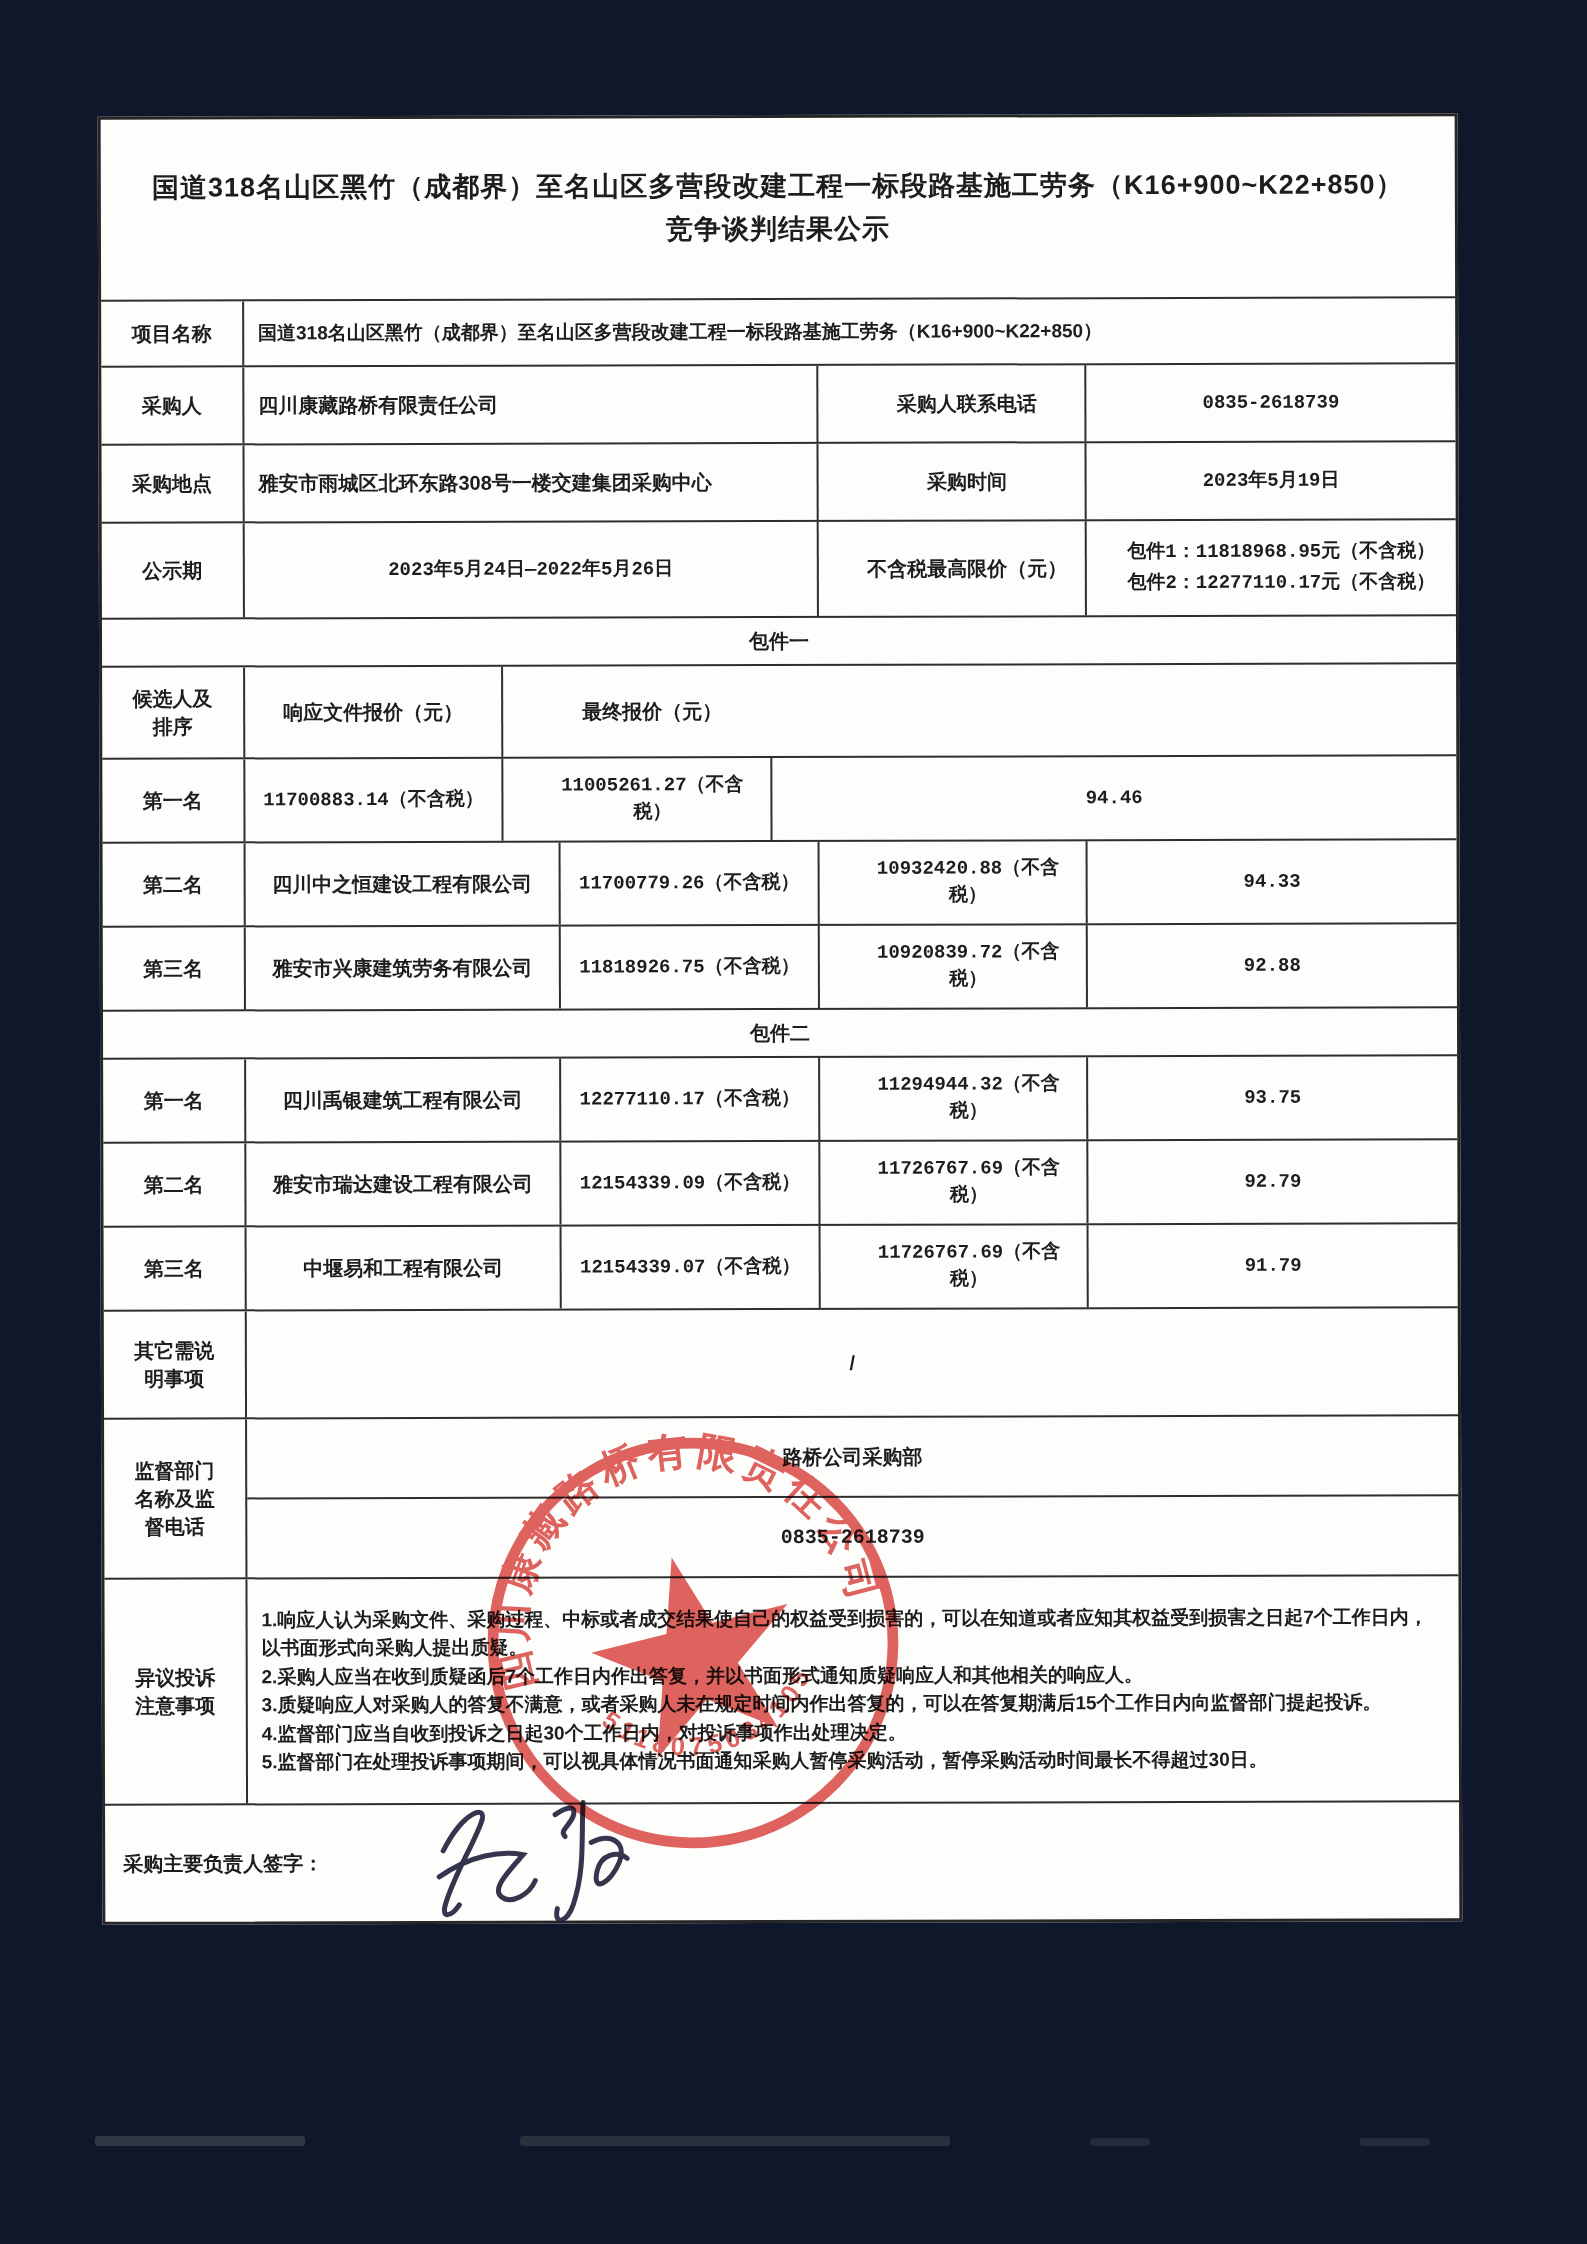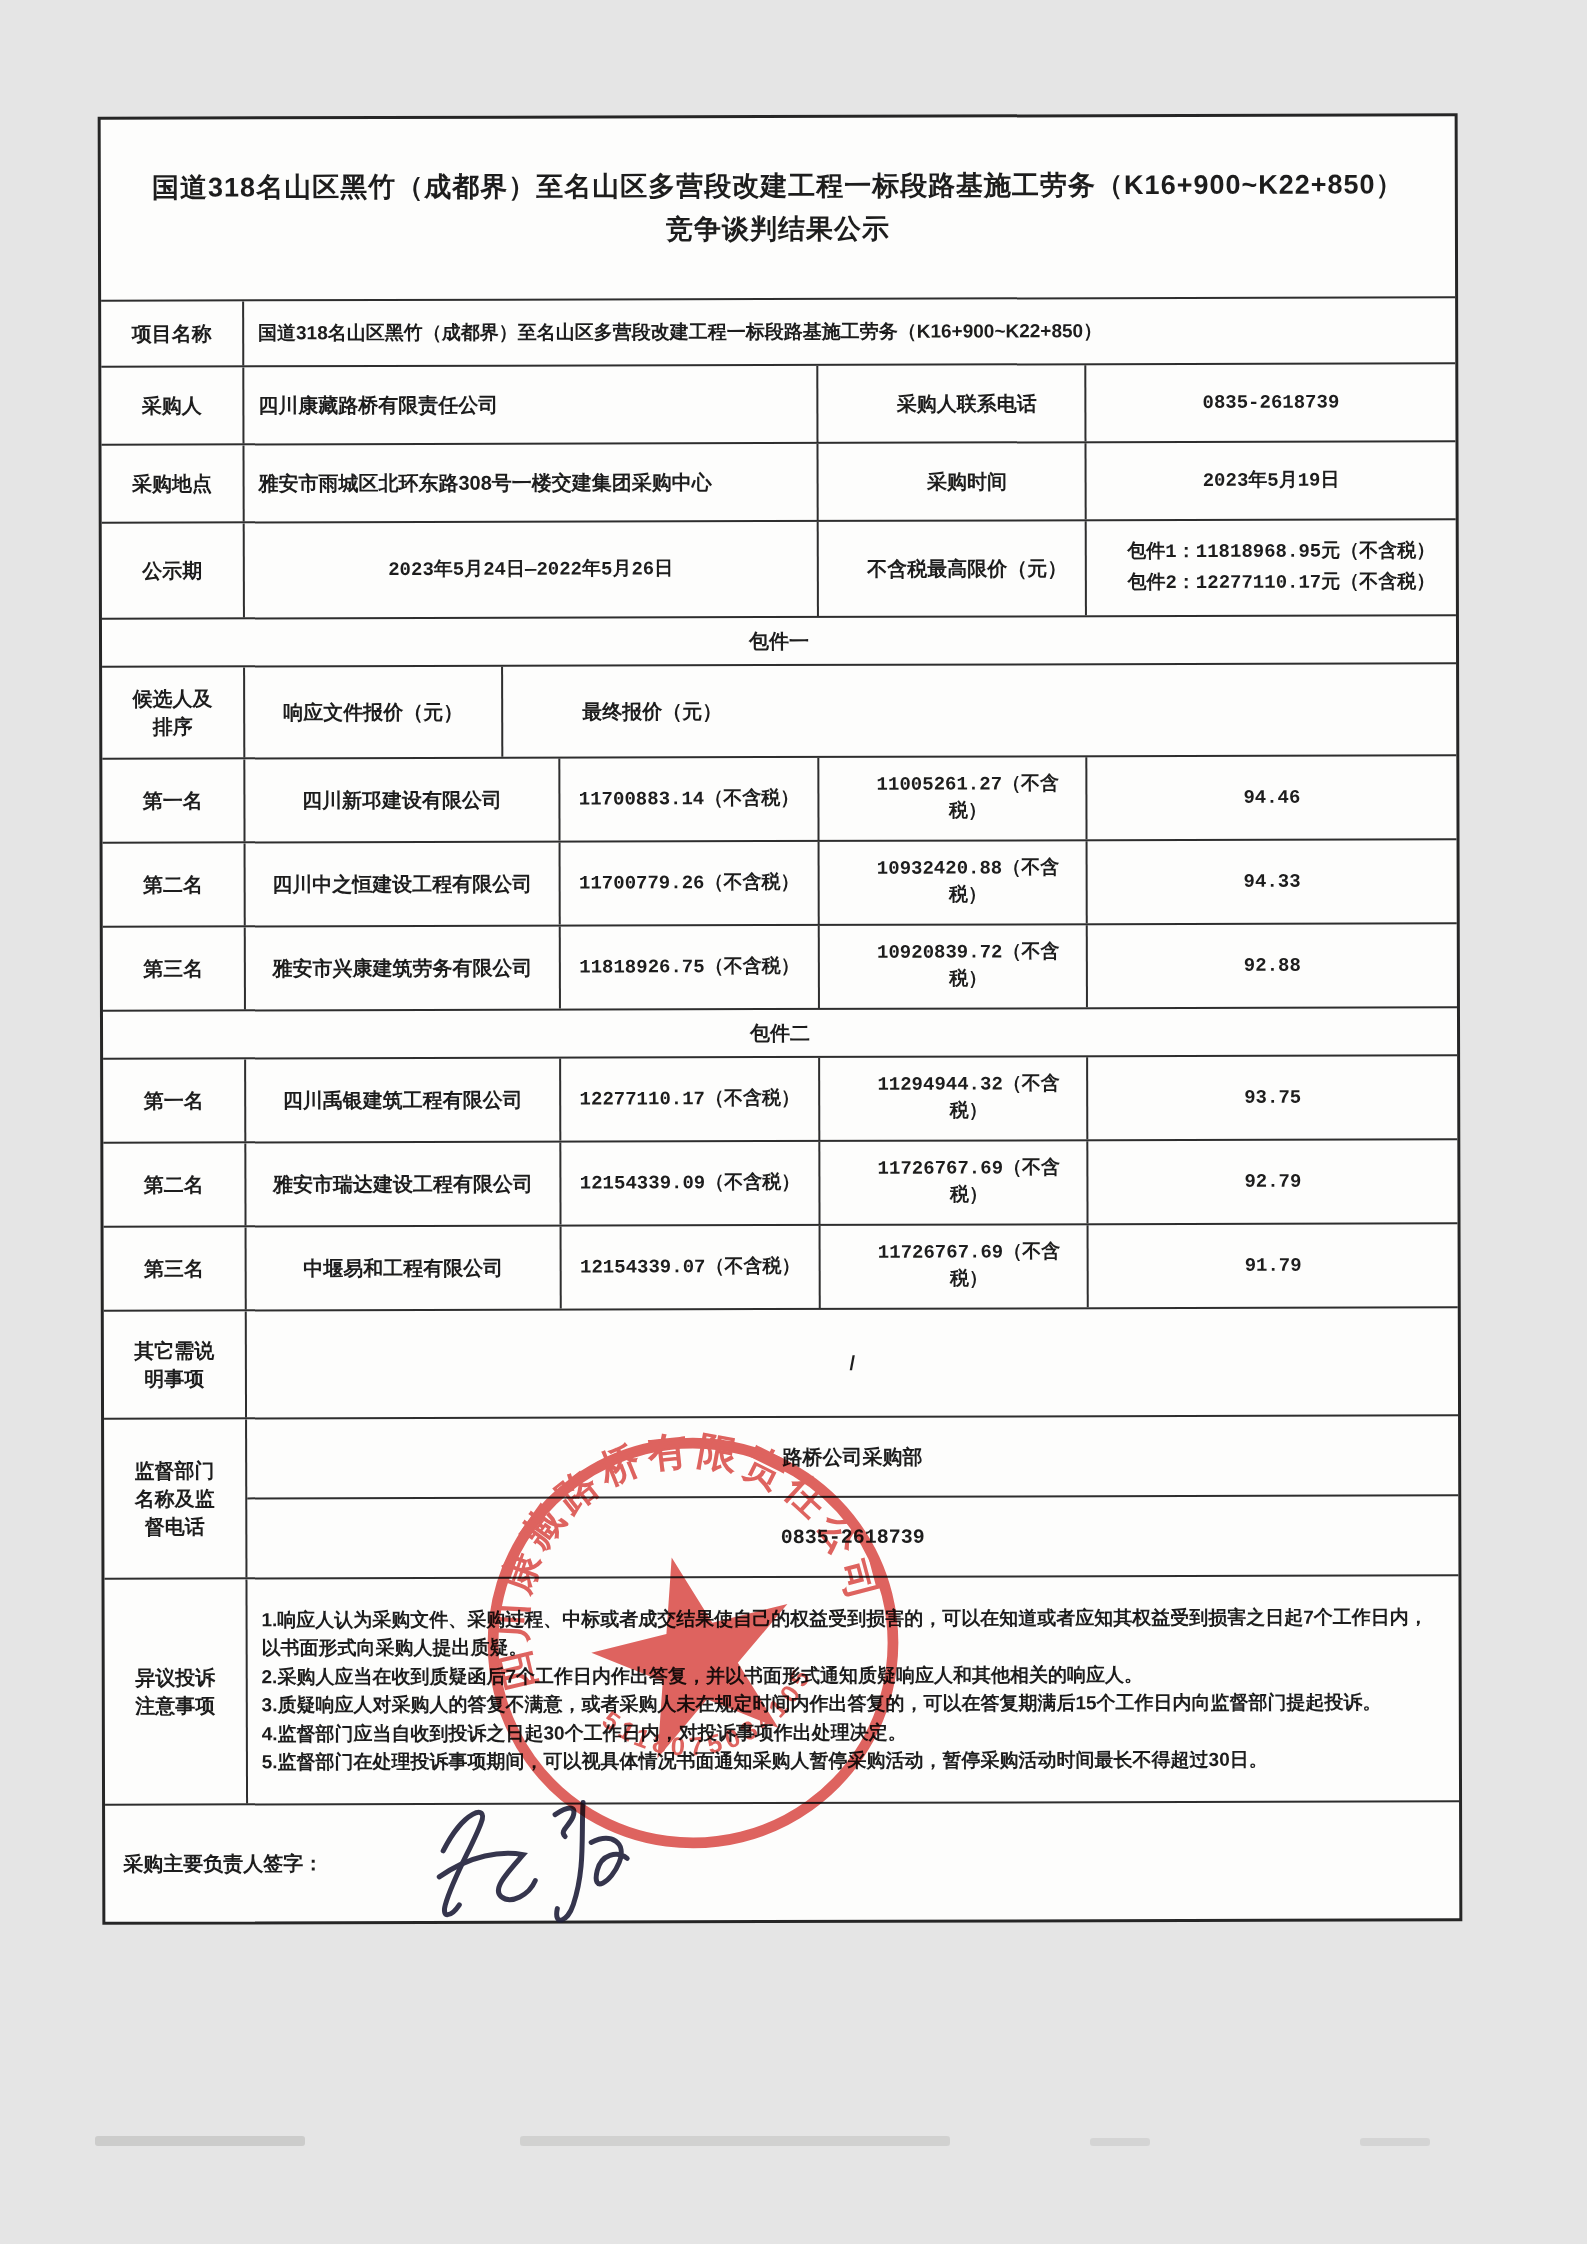--- a/index.html
+++ b/index.html
@@ -5,21 +5,21 @@
   html,body{margin:0;padding:0;}
   body{
     background:#9a9a98;
     font-family:"Liberation Sans","DejaVu Sans",sans-serif;
     -webkit-font-smoothing:antialiased;
   }
   .page{
     position:relative;
     width:1587px;height:2244px;
     margin:0 auto;
-    background:#e5e5e5;
+    background:#0f172a;
     overflow:hidden;
     color:#1d1d1d;
   }
   
   .artifact{position:absolute;background:#555;opacity:.55;border-radius:2px;}
   .a1{left:120px;top:128px;width:10px;height:4px;transform:rotate(25deg);}
   .a2{left:176px;top:242px;width:4px;height:10px;transform:rotate(-15deg);opacity:.4;}
   .a3{left:183px;top:262px;width:3px;height:6px;opacity:.35;}
   .smudge{position:absolute;background:#8c8c8a;opacity:.28;border-radius:3px;}
   .s1{left:95px;top:2136px;width:210px;height:10px;}
@@ -157,21 +157,20 @@
     </div>
 
     <div class="row r-chead">
       <div class="cell c1">候选人及排序</div>
       <div class="cell c3">响应文件报价（元）</div>
       <div class="cell c4">最终报价（元）</div>
     </div>
 
     <div class="row r-cand">
       <div class="cell c1">第一名</div>
-      <div class="cell c2">四川新邛建设有限公司</div>
       <div class="cell c3 num">11700883.14（不含税）</div>
       <div class="cell c4 num">11005261.27（不含税）</div>
       <div class="cell c5 num">94.46</div>
     </div>
     <div class="row r-cand">
       <div class="cell c1">第二名</div>
       <div class="cell c2">四川中之恒建设工程有限公司</div>
       <div class="cell c3 num">11700779.26（不含税）</div>
       <div class="cell c4 num">10932420.88（不含税）</div>
       <div class="cell c5 num">94.33</div>

